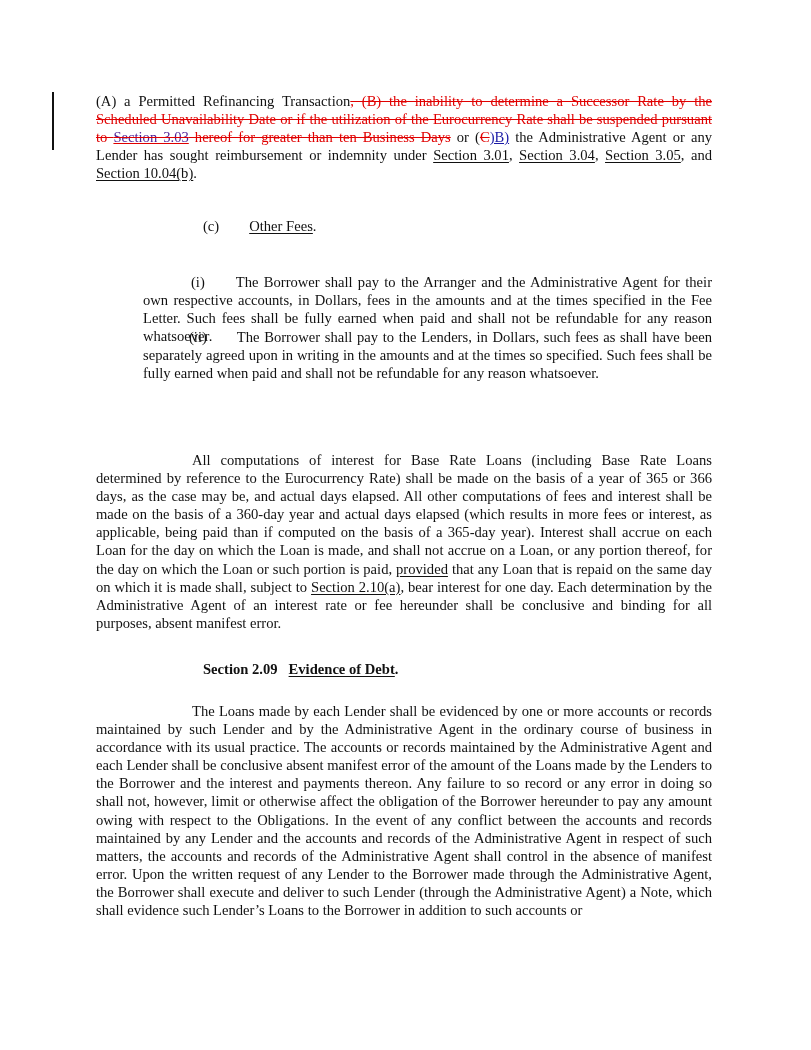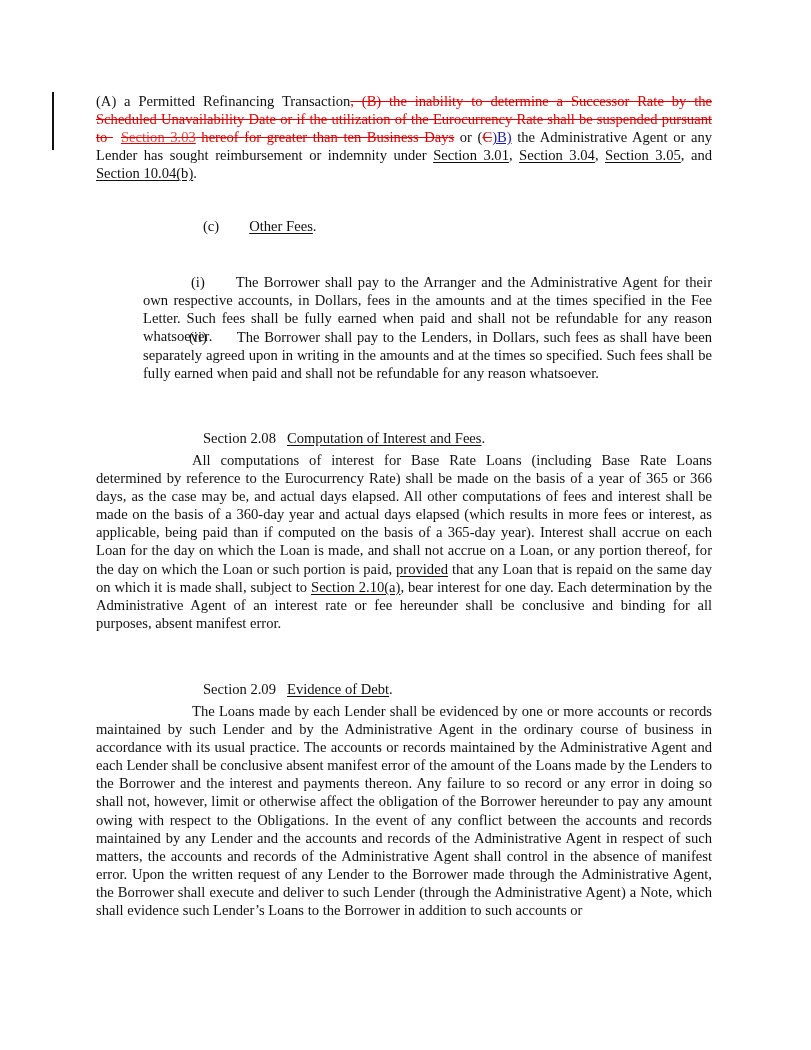--- a/index.html
+++ b/index.html
@@ -19,21 +19,21 @@
       margin: 0;
     }
     .para.indent-sub { left: 143px; width: 569px; }
     .first-indent-sub { text-indent: 48px; margin-top: 35px; }
     .first-indent { text-indent: 96px; }
     .heading {
       position: absolute; font-size: 14.6px; line-height: 18px; margin: 12px; white-space: nowrap;
     }
     .u { text-decoration: underline; text-underline-offset: 2px; }
     .del { color: #e00000; text-decoration: line-through; text-decoration-color: #e00000; }
-    .del-u { color: #ef4444; text-decoration: line-through underline; text-decoration-color: #e00000; margin-left: 8px; }
+    .del-u { color: #4c1d95; text-decoration: line-through underline; text-decoration-color: #e00000; }
     .ins { color: #1a1aa6; text-decoration: underline; text-decoration-color: #1a1aa6; }
     .tab { display: inline-block; width: 48px; }
     .page-number {
       position: absolute; top: 984px; left: 0; width: 811px; text-align: center;
       font-size: 14.6px; line-height: 18px;
     }
   </style>
 </head>
 <body>
 
@@ -42,21 +42,20 @@
   <div class="change-bar"></div>
 
   <p class="para" style="top:92px;"><span>(A) a Permitted Refinancing Transaction</span><span class="del">, (B) the inability to determine a Successor Rate by the Scheduled Unavailability Date or if the utilization of the Eurocurrency Rate shall be suspended pursuant to </span><span class="del-u">Section 3.03</span><span class="del"> hereof for greater than ten Business Days</span><span> or (</span><span class="del">C</span><span class="ins">)B)</span><span> the Administrative Agent or any Lender has sought reimbursement or indemnity under </span><span class="u">Section 3.01</span><span>, </span><span class="u">Section 3.04</span><span>, </span><span class="u">Section 3.05</span><span>, and </span><span class="u">Section 10.04(b)</span><span>.</span></p>
 
   <p class="heading" style="top:205px; left:191px;"><span>(c)</span><span class="tab" style="width:30px;"></span><span class="u">Other Fees</span><span>.</span></p>
 
   <p class="para indent-sub first-indent-sub" style="top:238px;"><span>(i)</span><span class="tab" style="width:31px;"></span><span>The Borrower shall pay to the Arranger and the Administrative Agent for their own respective accounts, in Dollars, fees in the amounts and at the times specified in the Fee Letter.  Such fees shall be fully earned when paid and shall not be refundable for any reason whatsoever.</span></p>
 
   <p class="para indent-sub" style="top:328px; text-indent:46px;"><span>(ii)</span><span class="tab" style="width:30px;"></span><span>The Borrower shall pay to the Lenders, in Dollars, such fees as shall have been separately agreed upon in writing in the amounts and at the times so specified.  Such fees shall be fully earned when paid and shall not be refundable for any reason whatsoever.</span></p>
 
-  <p class="heading" style="top:417px; left:191px;"><span>Section 2.08</span><span class="tab" style="width:11px;"></span><span class="u">Computation of Interest and Fees</span><span>.</span></p>
 
   <p class="para first-indent" style="top:451px;"><span>All computations of interest for Base Rate Loans (including Base Rate Loans determined by reference to the Eurocurrency Rate) shall be made on the basis of a year of 365 or 366 days, as the case may be, and actual days elapsed.  All other computations of fees and interest shall be made on the basis of a 360-day year and actual days elapsed (which results in more fees or interest, as applicable, being paid than if computed on the basis of a 365-day year). Interest shall accrue on each Loan for the day on which the Loan is made, and shall not accrue on a Loan, or any portion thereof, for the day on which the Loan or such portion is paid, </span><span class="u">provided</span><span> that any Loan that is repaid on the same day on which it is made shall, subject to </span><span class="u">Section 2.10(a)</span><span>, bear interest for one day.  Each determination by the Administrative Agent of an interest rate or fee hereunder shall be conclusive and binding for all purposes, absent manifest error.</span></p>
 
-  <p class="heading" style="top:668px; left:191px;"><span>Section 2.09</span><span class="tab" style="width:11px;"></span><span class="u">Evidence of Debt</span><span>.</span></p>
+  <p class="heading" style="top:648px; left:191px;font-weight:bold;"><span>Section 2.09</span><span class="tab" style="width:11px;"></span><span class="u">Evidence of Debt</span><span>.</span></p>
 
   <p class="para first-indent" style="top:702px;"><span>The Loans made by each Lender shall be evidenced by one or more accounts or records maintained by such Lender and by the Administrative Agent in the ordinary course of business in accordance with its usual practice.  The accounts or records maintained by the Administrative Agent and each Lender shall be conclusive absent manifest error of the amount of the Loans made by the Lenders to the Borrower and the interest and payments thereon.  Any failure to so record or any error in doing so shall not, however, limit or otherwise affect the obligation of the Borrower hereunder to pay any amount owing with respect to the Obligations. In the event of any conflict between the accounts and records maintained by any Lender and the accounts and records of the Administrative Agent in respect of such matters, the accounts and records of the Administrative Agent shall control in the absence of manifest error.  Upon the written request of any Lender to the Borrower made through the Administrative Agent, the Borrower shall execute and deliver to such Lender (through the Administrative Agent) a Note, which shall evidence such Lender’s Loans to the Borrower in addition to such accounts or</span></p>
 
 </div>
 
 </body></html>

